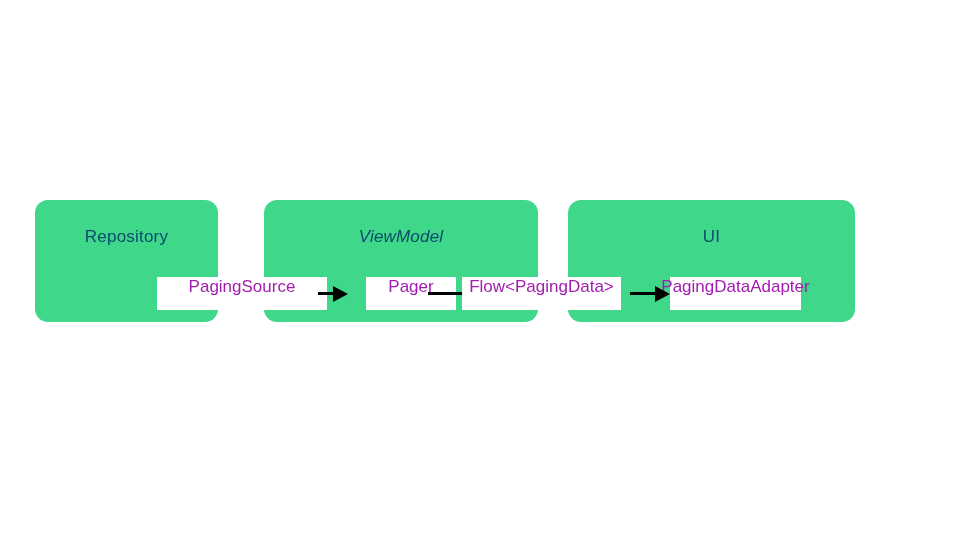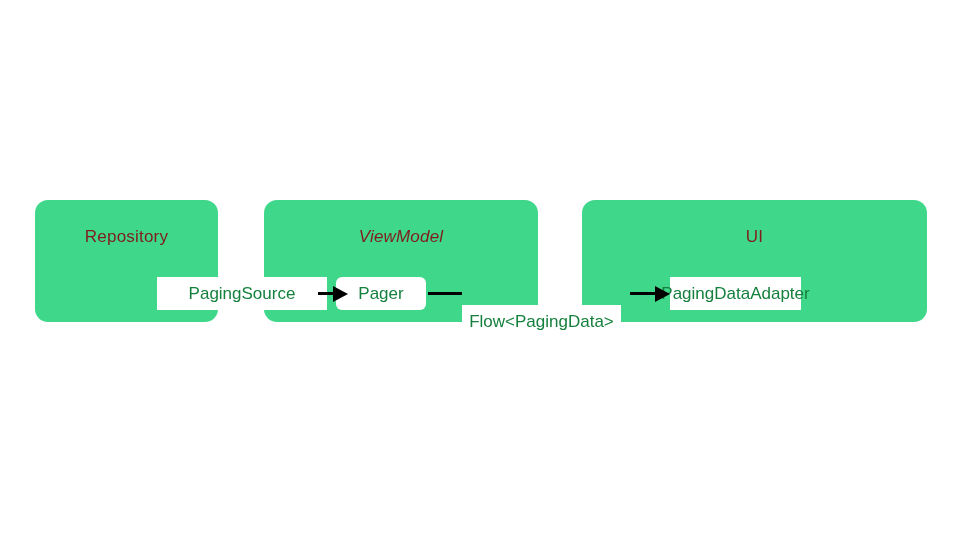--- a/index.html
+++ b/index.html
@@ -17,45 +17,45 @@
   }
   .layer {
     position: absolute;
     top: 200px;
     height: 122px;
     background: #3fd88a;
     border-radius: 13px;
   }
   #layer-repository { left: 35px;  width: 183px; }
   #layer-viewmodel  { left: 264px; width: 274px; font-style: italic; }
-  #layer-ui         { left: 582px; width: 345px; }
+  #layer-ui         { left: 568px; width: 287px; }
   .layer-label {
     margin-top: 27px;
     text-align: center;
-    color: #7f1d1d;
+    color: #0c4a6e;
     font-size: 17px;
     line-height: 20px;
     letter-spacing: 0.2px;
   }
   .node {
     position: absolute;
     top: 277px;
     height: 33px;
     background: #ffffff;
-    color: #15803d;
+    color: #a21caf;
     font-size: 17px;
     display: flex;
-    align-items: center;
+    align-items: flex-start;
     justify-content: center;
     white-space: nowrap;
     z-index: 2;
   }
   #node-paging-source       { left: 157px; width: 170px; }
-  #node-pager               { left: 336px; width: 90px; border-radius: 6px;  }
-  #node-flow-paging-data    { left: 462px; width: 159px; margin-top: 28px; }
+  #node-pager               { left: 366px; width: 90px;  }
+  #node-flow-paging-data    { left: 462px; width: 159px; }
   #node-paging-data-adapter { left: 670px; width: 131px; }
   .edge-line {
     position: absolute;
     top: 292px;
     height: 3px;
     background: #000000;
     z-index: 3;
   }
   .edge-head {
     position: absolute;

